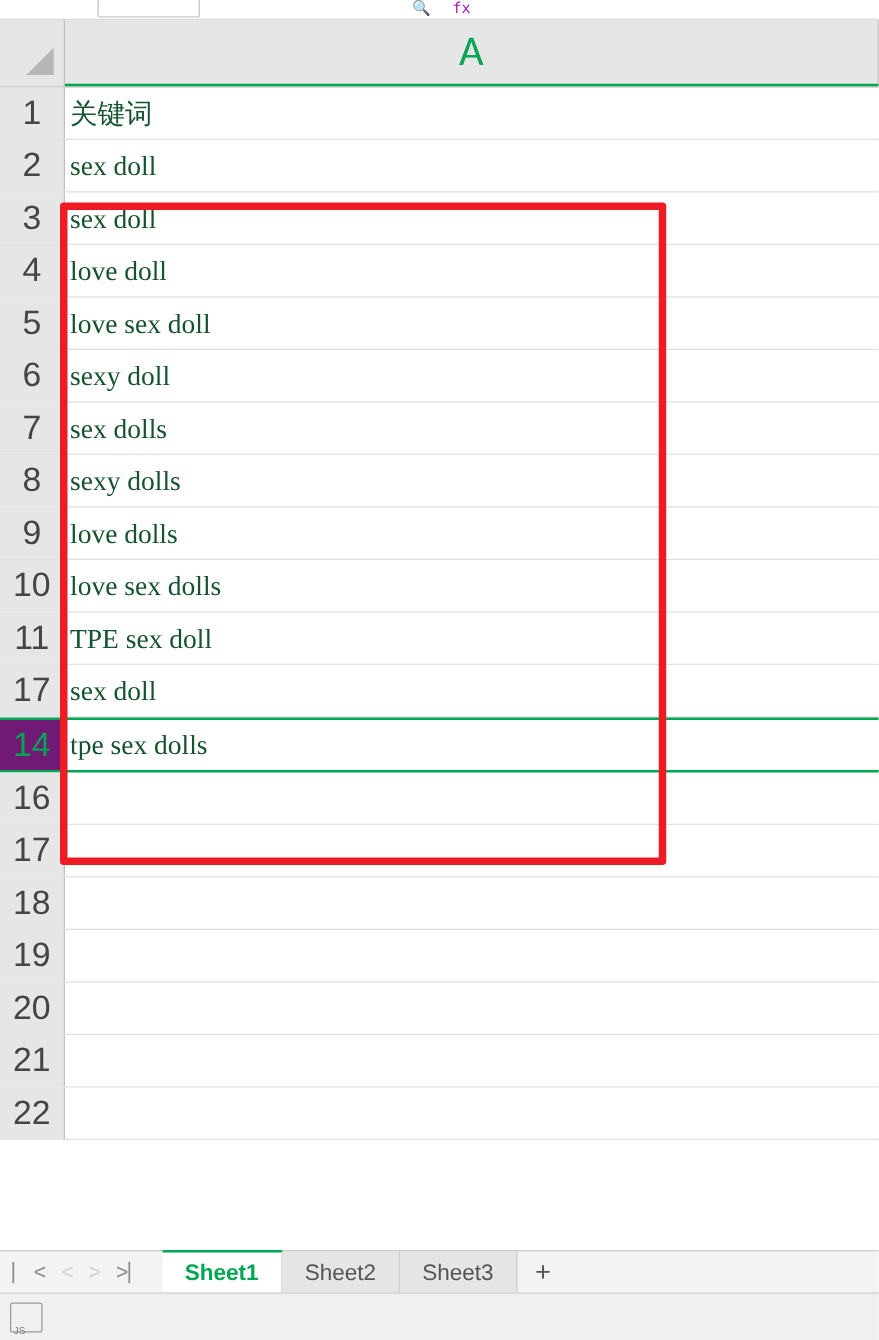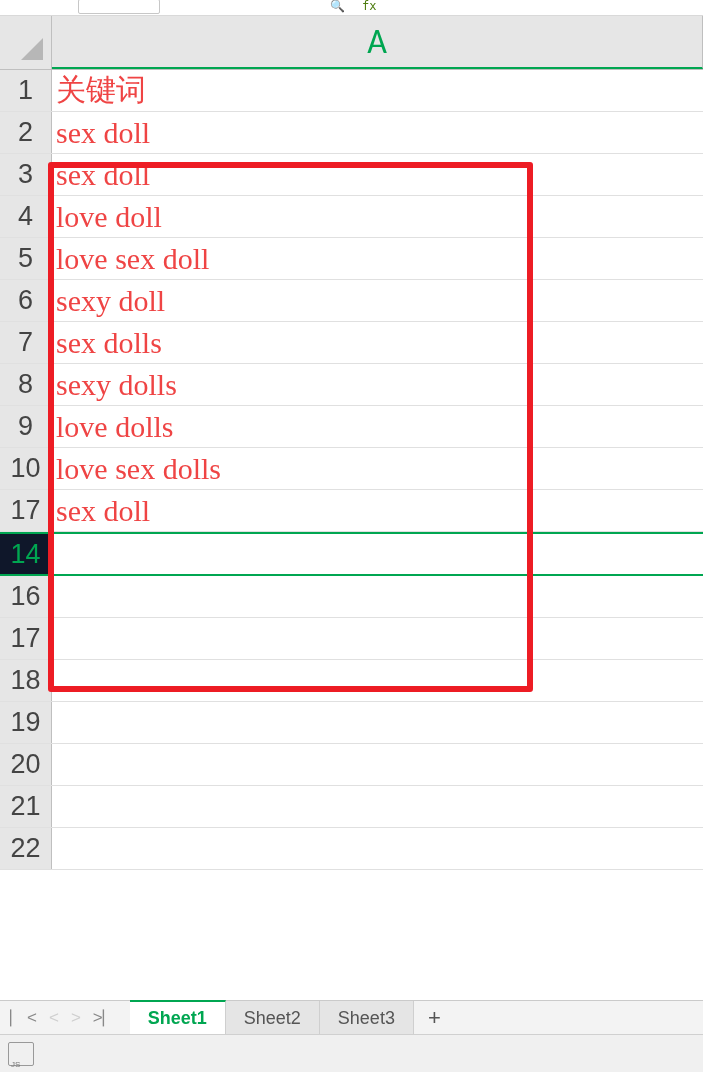--- a/index.html
+++ b/index.html
@@ -36,21 +36,21 @@
     top: -1px;
     font-size: 12px;
     color: #888;
   }
   .top-strip .fx-glyph {
     position: absolute;
     left: 362px;
     top: -1px;
     font-size: 12px;
     font-family: monospace;
-    color: #4d7c0f;
+    color: #a21caf;
     text-align: right;
   }
 
   
   .grid {
     position: relative;
     width: 100%;
   }
 
   
@@ -109,32 +109,32 @@
     box-sizing: border-box;
     display: flex;
     align-items: center;
     justify-content: center;
     font-size: 27px;
     color: #444;
     font-family: Arial, sans-serif;
   }
   .rowhdr.active {
     color: #00a651;
-    background: #0f172a;
+    background: #701a75;
   }
   .cell {
     flex: 1;
     height: 100%;
     box-sizing: border-box;
     display: flex;
     align-items: center;
     padding-left: 4px;
-    font-size: 30px;
+    font-size: 22px;
     font-family: "SimSun", "NSimSun", "Songti SC", serif;
-    color: #ef4444;
+    color: #14532d;
   }
 
   
   .row.selected {
     border-top: 2px solid #00a651;
     border-bottom: 2px solid #00a651;
     height: 44px;
   }
   .row.selected .cell {
     border-right: 0;
@@ -328,29 +328,40 @@
       <div class="row">
         <div class="rowhdr">
           <span>10</span>
         </div>
         <div class="cell">
           <span>love sex dolls</span>
         </div>
       </div>
       <div class="row">
         <div class="rowhdr">
+          <span>11</span>
+        </div>
+        <div class="cell">
+          <span>TPE sex doll</span>
+        </div>
+      </div>
+      <div class="row">
+        <div class="rowhdr">
           <span>17</span>
         </div>
         <div class="cell">
           <span>sex doll</span>
         </div>
       </div>
       <div class="row selected">
         <div class="rowhdr active">
           <span>14</span>
+        </div>
+        <div class="cell">
+          <span>tpe sex dolls</span>
         </div>
       </div>
       <div class="row">
         <div class="rowhdr">
           <span>16</span>
         </div>
         <div class="cell">
           <span></span>
         </div>
       </div>

